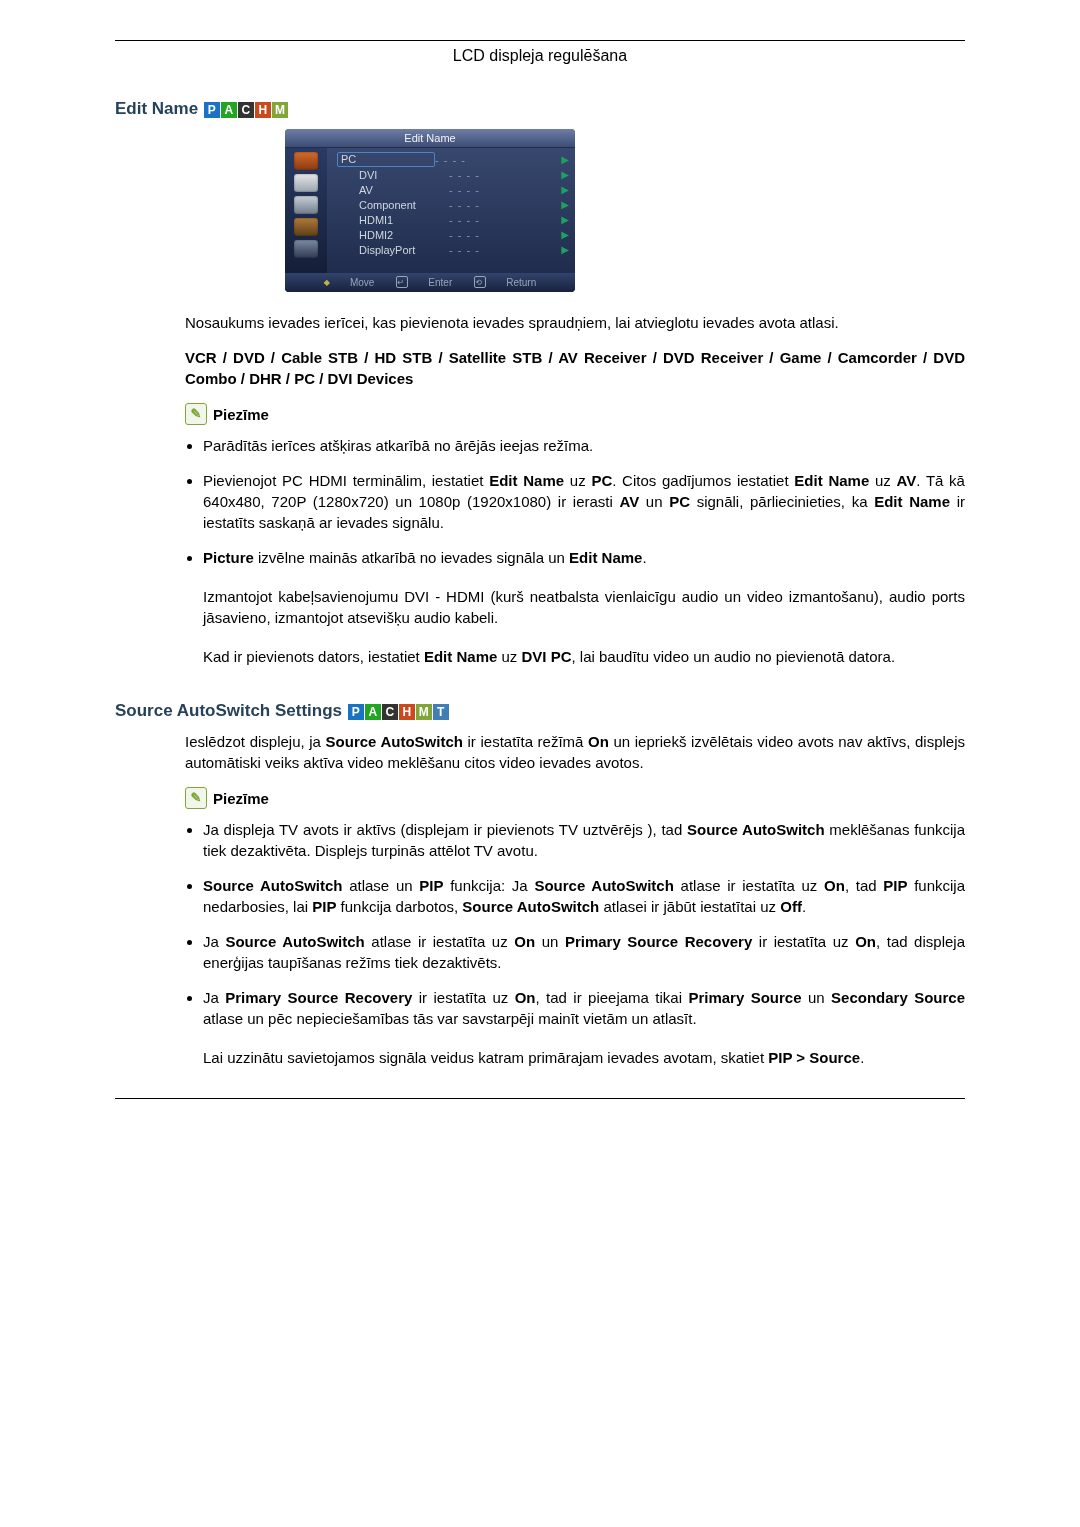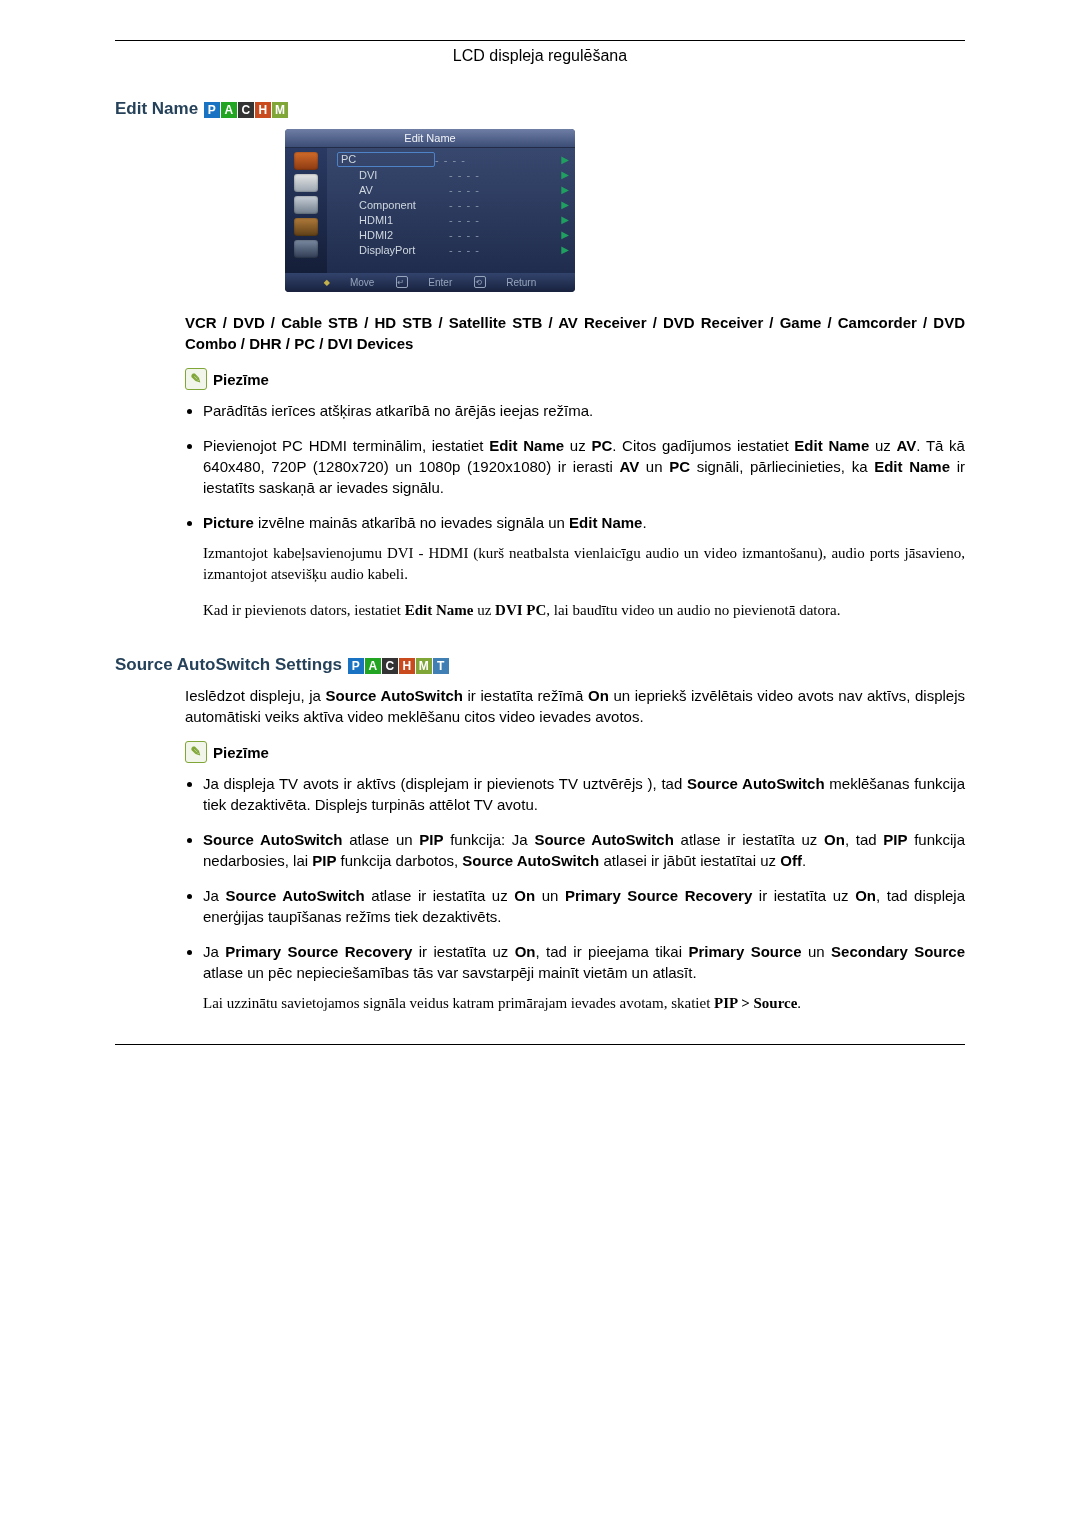--- a/index.html
+++ b/index.html
@@ -163,22 +163,21 @@
   ul.doc-list {
     list-style: disc;
     padding-left: 18px;
     margin: 0;
   }
   ul.doc-list > li {
     margin-bottom: 14px;
     text-align: justify;
   }
   .sub-para {
-    margin-top: 10px;
-    font-family: Liberation Serif, serif;
+    margin-top: 18px;
   }
   .bottom-rule {
     border-top: 1px solid #000;
     margin-top: 30px;
   }
 </style>
 </head>
 <body>
 
 <div class="page">
@@ -249,20 +248,21 @@
           <span>Enter</span>
         </span>
       <span>
           <span class="foot-icon">⟲</span>
           <span>Return</span>
         </span>
     </div>
   </div>
 
   <div class="content">
+    <p class="plain-para">Nosaukums ievades ierīcei, kas pievienota ievades spraudņiem, lai atvieglotu ievades avota atlasi.</p>
     <p class="plain-para"><b>VCR / DVD / Cable STB / HD STB / Satellite STB / AV Receiver / DVD Receiver / Game / Camcorder / DVD Combo / DHR / PC / DVI Devices</b></p>
 
     <div class="note-row">
       <span class="note-icon">✎</span>
       <span>Piezīme</span>
     </div>
 
     <ul class="doc-list">
       <li>Parādītās ierīces atšķiras atkarībā no ārējās ieejas režīma.</li>
 

